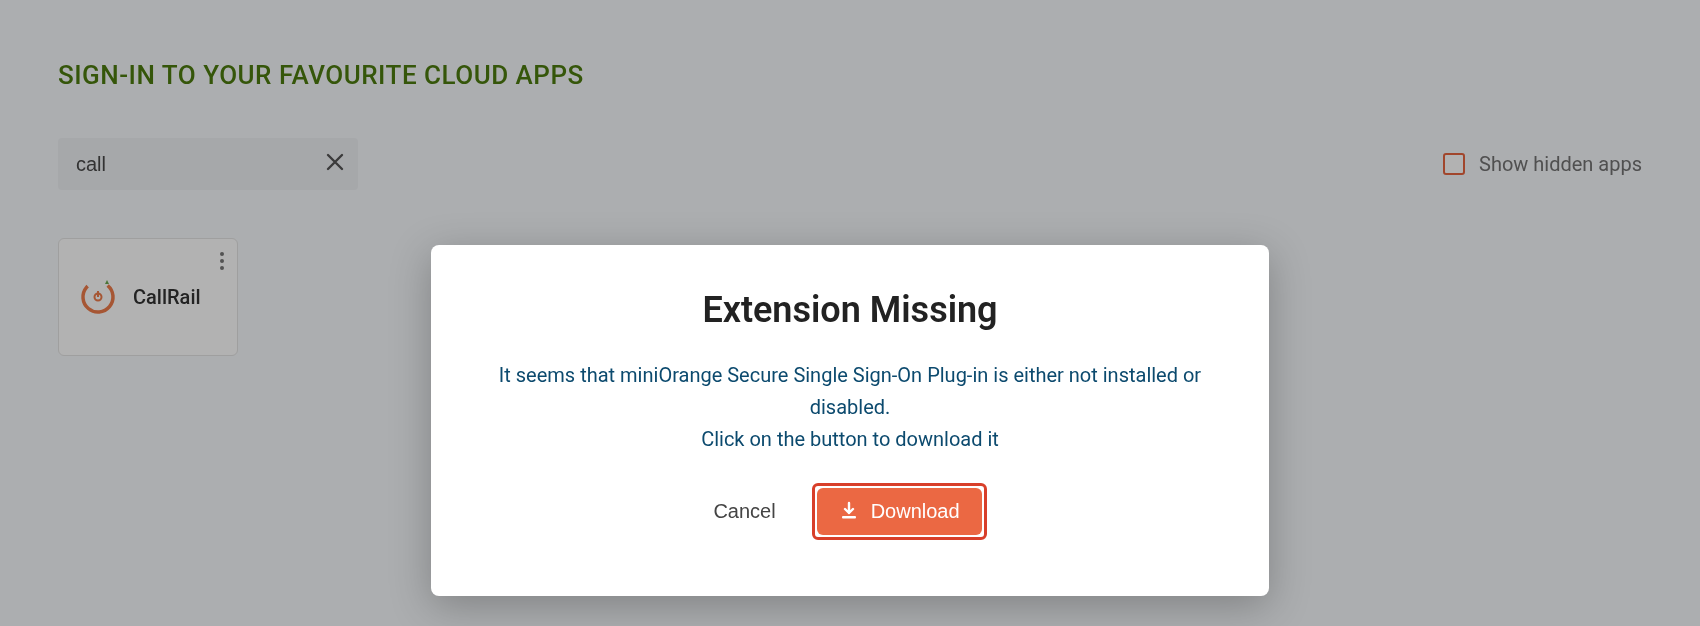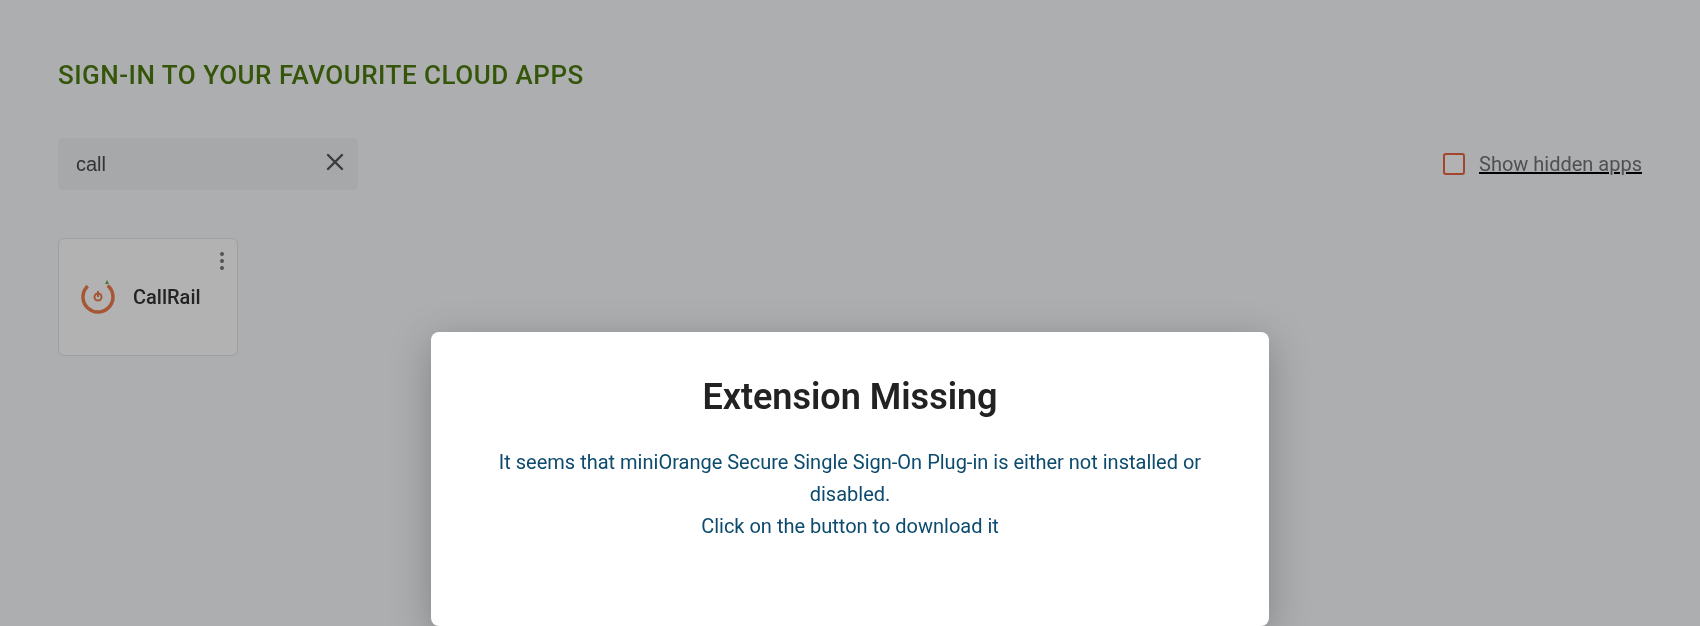--- a/index.html
+++ b/index.html
@@ -16,21 +16,20 @@
     color: #4d7c0f;
     letter-spacing: 0.5px;
     margin-bottom: 48px;
   }
 
   .toolbar {
     display: flex;
     justify-content: space-between;
     align-items: center;
     margin-bottom: 48px;
-    text-decoration: underline;
   }
 
   .search-wrap {
     position: relative;
     width: 300px;
   }
   .search-input {
     width: 100%;
     height: 52px;
     border: none;
@@ -104,21 +103,21 @@
     font-weight: 500;
     color: #333;
   }
 
   .overlay {
     position: absolute;
     inset: 0;
     background: rgba(0,0,0,0.30);
     display: flex;
     justify-content: center;
-    align-items: flex-end;
+    align-items: center;
     padding-top: 214px;
   }
   .modal {
     width: 838px;
     background: #fff;
     border-radius: 8px;
     box-shadow: 0 10px 40px rgba(0,0,0,0.25);
     padding: 44px 36px 56px 36px;
     text-align: center;
   }
@@ -208,14 +207,28 @@
   </div>
 </div>
 
 <div class="overlay">
   <div class="modal">
     <div class="modal-title">Extension Missing</div>
     <div class="modal-text">
       <span>It seems that miniOrange Secure Single Sign-On Plug-in is either not installed or disabled.</span><br>
       <span>Click on the button to download it</span>
     </div>
+    <div class="modal-actions">
+      <button class="btn-cancel">Cancel</button>
+      <span class="download-wrap">
+        <button class="btn-download">
+          <span>
+            <svg width="20" height="20" viewBox="0 0 20 20" fill="#fff">
+              <path d="M10 2 L10 12 M10 12 L6 8 M10 12 L14 8" stroke="#fff" stroke-width="2.4" fill="none" stroke-linecap="round" stroke-linejoin="round"></path>
+              <rect x="3" y="15" width="14" height="2.5" rx="1" fill="#fff"></rect>
+            </svg>
+          </span>
+          <span>Download</span>
+        </button>
+      </span>
+    </div>
   </div>
 </div>
 
 </body></html>

